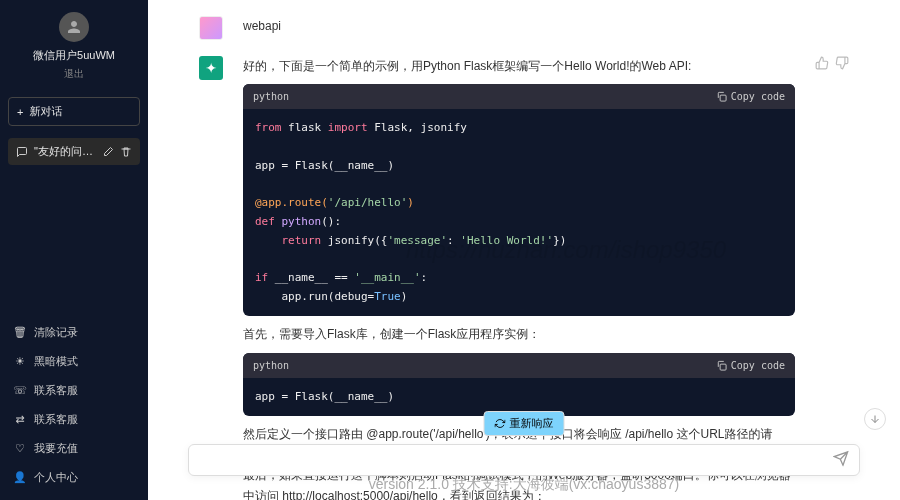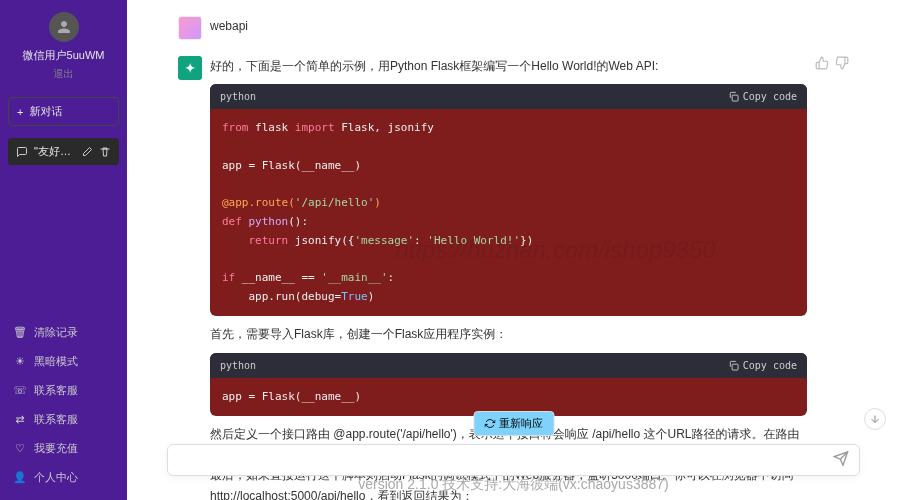--- a/index.html
+++ b/index.html
@@ -1,39 +1,39 @@
 <!DOCTYPE html>
 <html><head>
 <meta charset="utf-8">
 <style>
 * { margin: 0; padding: 0; box-sizing: border-box; }
 body { font-family: -apple-system, BlinkMacSystemFont, "Segoe UI", sans-serif; font-size: 12px; width: 900px; height: 500px; overflow: hidden; display: flex; background: #fff; }
-.sidebar { width: 127px; background: #4c1d95; color: #e5e5e5; display: flex; flex-direction: column; }
+.sidebar { width: 148px; background: #0f172a; color: #e5e5e5; display: flex; flex-direction: column; }
 .profile { text-align: center; padding: 12px 8px 8px; }
 .avatar { width: 30px; height: 30px; border-radius: 50%; background: #555; margin: 0 auto 6px; display: flex; align-items: center; justify-content: center; }
 .avatar svg { width: 18px; height: 18px; fill: #aaa; }
 .username { font-size: 11px; margin-bottom: 4px; }
 .logout { font-size: 10px; color: #888; }
 .new-chat { margin: 8px; padding: 6px 8px; border: 1px solid #444; border-radius: 4px; display: flex; align-items: center; gap: 6px; font-size: 11px; cursor: pointer; }
 .session { margin: 4px 8px; padding: 6px 8px; background: #2a2a2a; border-radius: 4px; display: flex; align-items: center; gap: 6px; font-size: 11px; }
 .session-title { flex: 1; overflow: hidden; white-space: nowrap; text-overflow: ellipsis; }
 .sess-icon { width: 12px; height: 12px; flex-shrink: 0; }
 .spacer { flex: 1; }
 .side-menu { padding: 4px 0 8px; }
 .side-item { padding: 7px 14px; display: flex; align-items: center; gap: 8px; font-size: 11px; color: #ccc; cursor: pointer; }
 .micon { width: 12px; height: 12px; display: inline-flex; align-items: center; justify-content: center; }
 .main { flex: 1; display: flex; flex-direction: column; background: #fff; position: relative; }
 .messages { flex: 1; overflow-y: auto; padding: 8px 40px 60px; }
-.msg { display: flex; gap: 8px; padding: 8px 11px; }
+.msg { display: flex; gap: 20px; padding: 8px 11px; }
 .msg-avatar { width: 24px; height: 24px; border-radius: 3px; flex-shrink: 0; }
 .user-avatar { background: linear-gradient(135deg, #f9c, #c9f); border: 1px solid #eee; }
 .ai-avatar { background: #10a37f; display: flex; align-items: center; justify-content: center; color: #fff; font-size: 14px; }
 .msg-body { flex: 1; font-size: 12px; color: #333; line-height: 1.7; }
 .msg-actions { display: flex; gap: 6px; color: #bbb; }
-.codeblock { background: #7f1d1d; border-radius: 6px; margin: 8px 0; overflow: hidden; font-family: "SFMono-Regular", Consolas, monospace; font-size: 11px; }
+.codeblock { background: #0f172a; border-radius: 6px; margin: 8px 0; overflow: hidden; font-family: "SFMono-Regular", Consolas, monospace; font-size: 11px; }
 .codehead { background: #2d2d3a; color: #ccc; padding: 4px 10px; display: flex; justify-content: space-between; align-items: center; font-size: 10px; }
 .copybtn { display: flex; align-items: center; gap: 4px; cursor: pointer; }
 .codebody { padding: 10px 12px; color: #eee; white-space: pre; line-height: 1.7; }
 .kw { color: #ff7b9c; } .fn { color: #d2a8ff; } .str { color: #a5d6a7; } .dec { color: #ffa657; margin-top: 34px; } .bool { color: #79c0ff; }
 .link { text-decoration: underline; }
 .regen { position: absolute; left: 50%; transform: translateX(-50%); bottom: 64px; background: #7dd3fc; border: 1px solid #ddd; border-radius: 4px; padding: 4px 10px; font-size: 11px; display: flex; align-items: center; gap: 4px; cursor: pointer; }
 .inputbar { position: absolute; bottom: 24px; left: 40px; right: 40px; border: 1px solid #ddd; border-radius: 6px; padding: 8px 40px 8px 12px; background: #fff; box-shadow: 0 2px 8px rgba(0,0,0,0.05); }
 .inputbar input { border: none; outline: none; width: 100%; font-size: 12px; }
 .sendbtn { position: absolute; right: 10px; top: 50%; transform: translateY(-50%); color: #999; cursor: pointer; }
 .footer { position: absolute; bottom: 6px; left: 0; right: 0; text-align: center; font-size: 14px; color: #aaa; }

